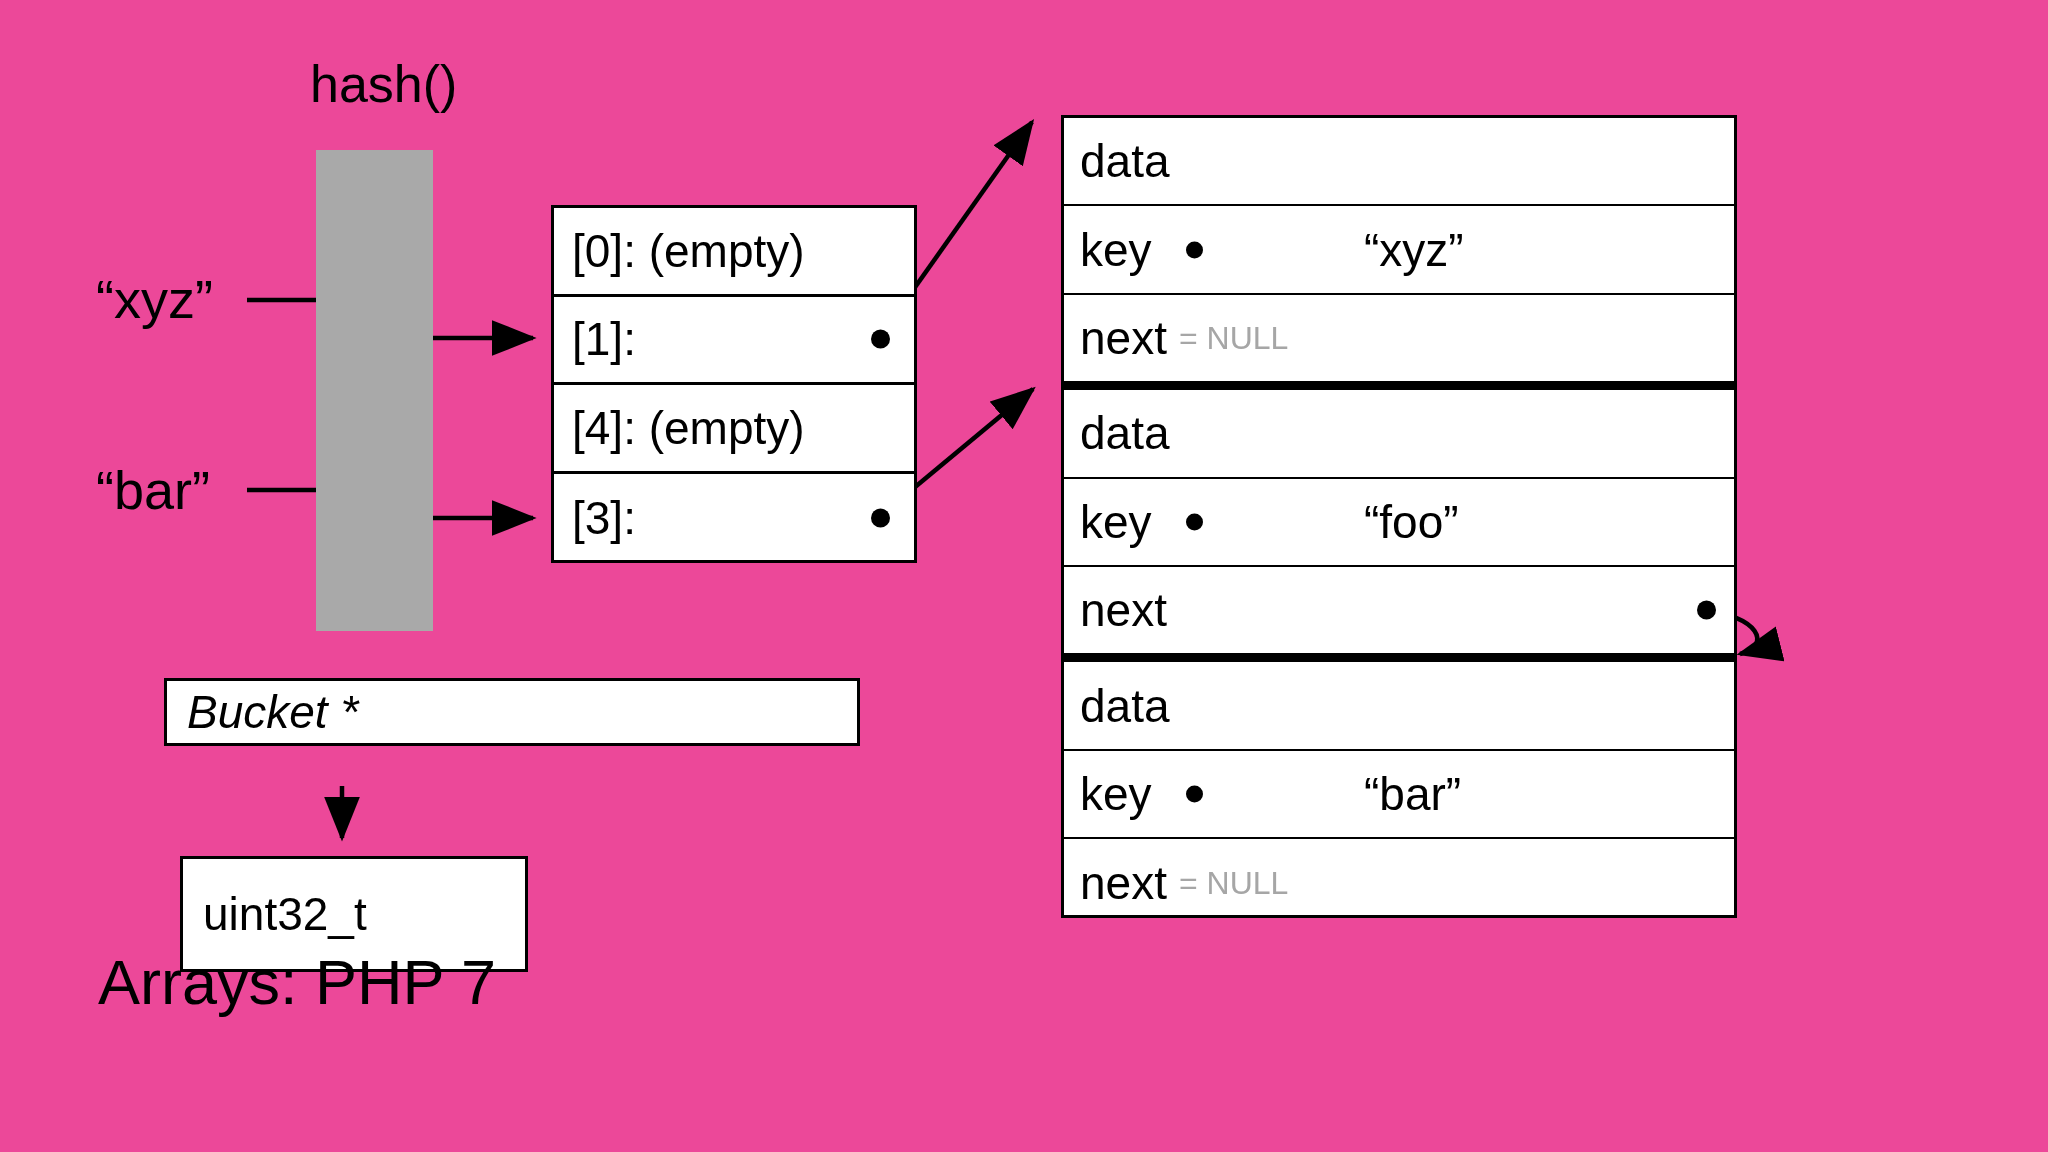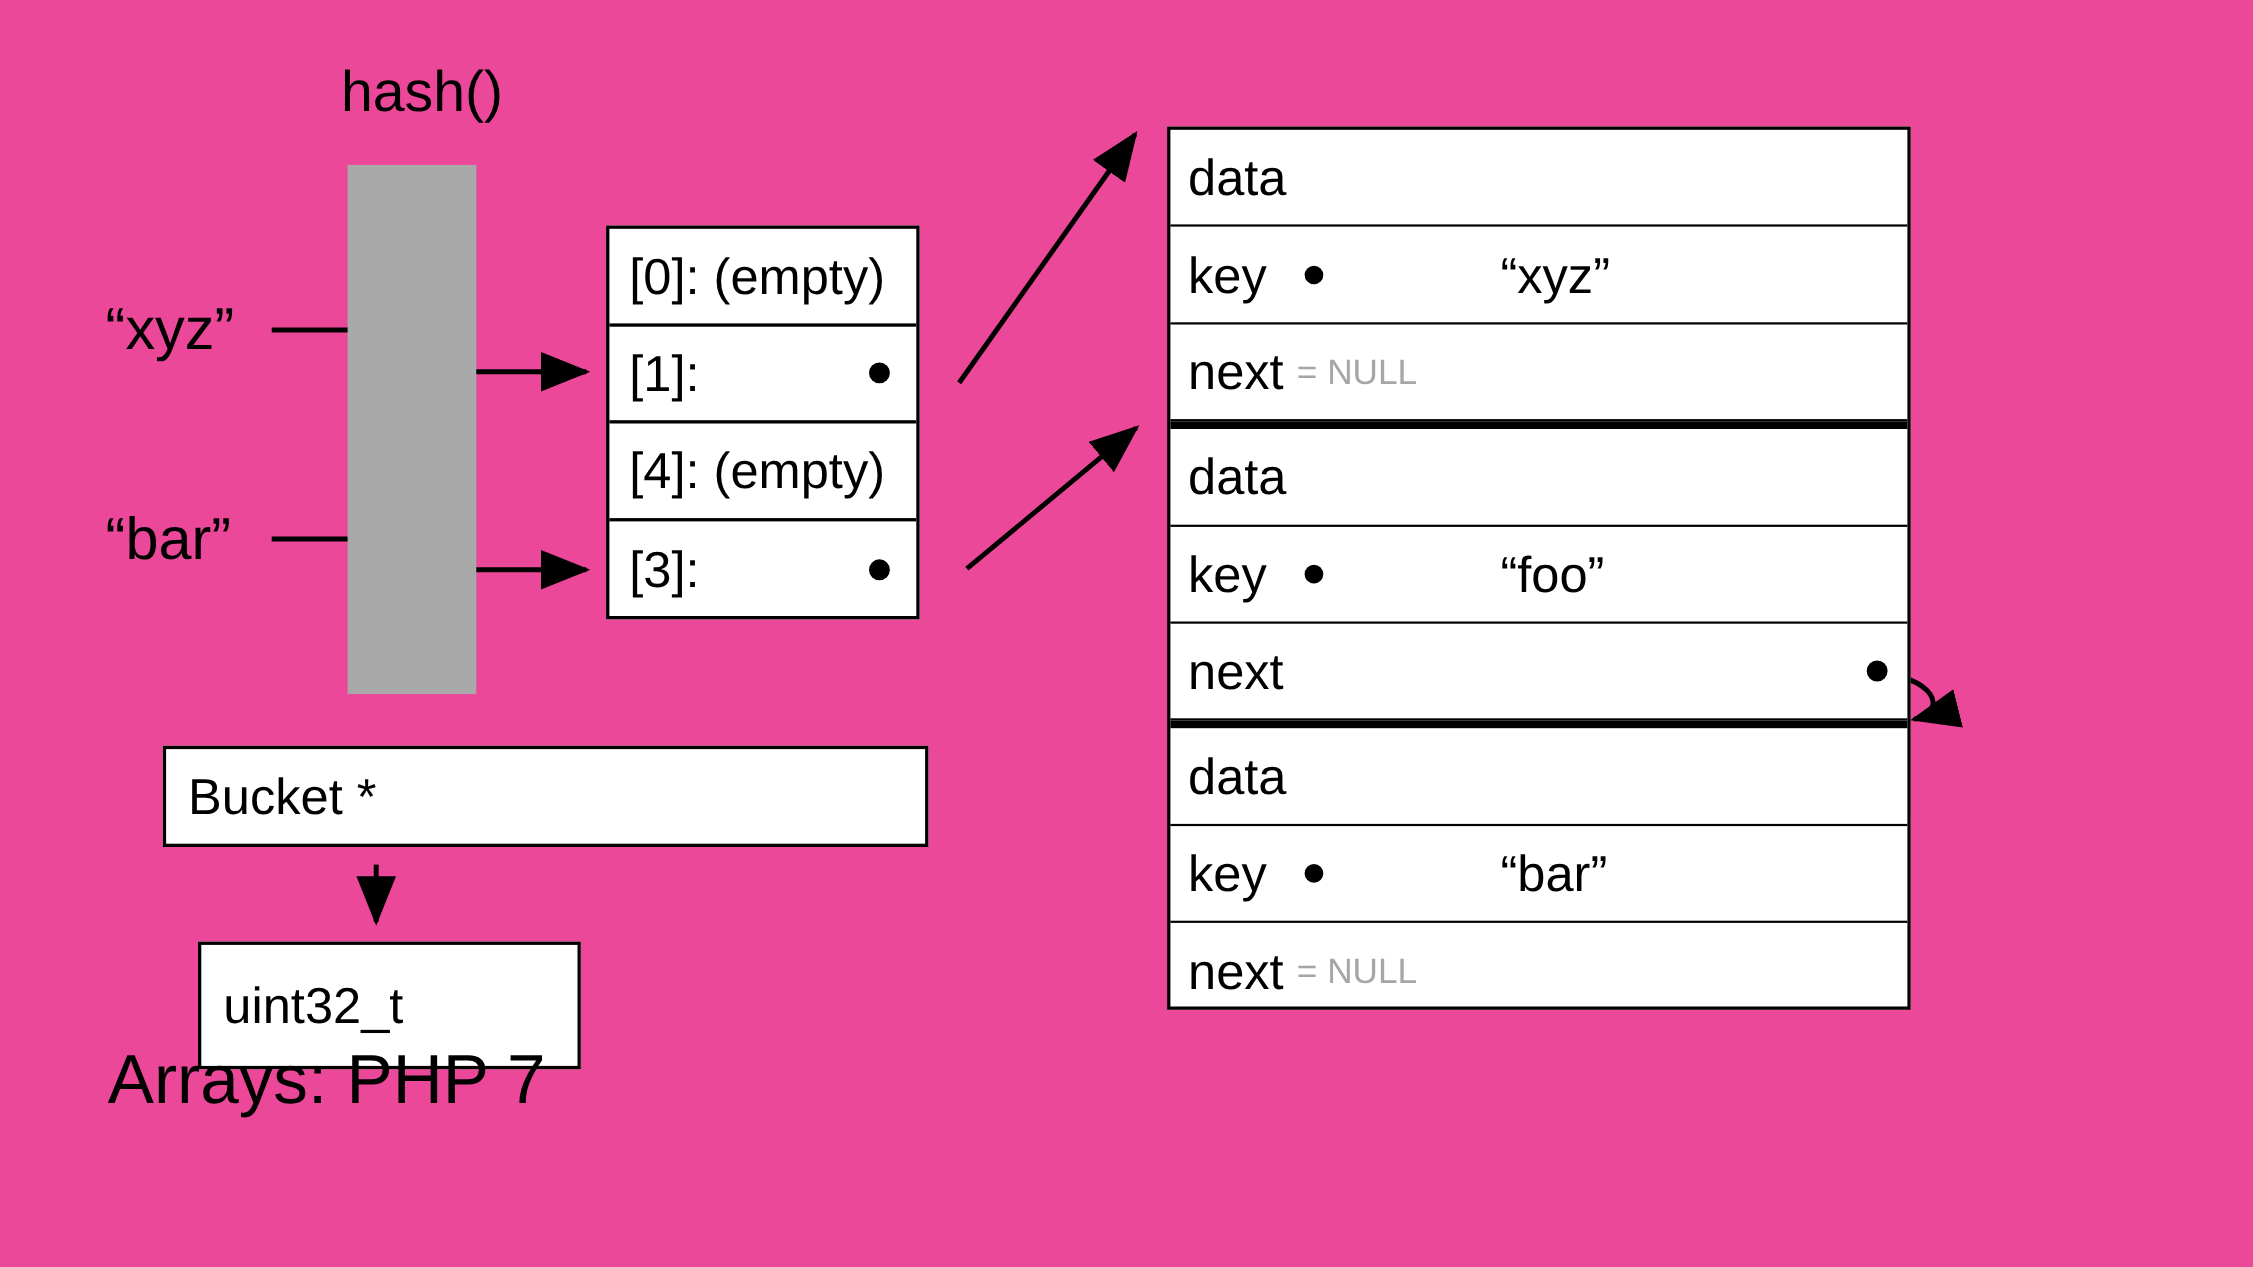--- a/index.html
+++ b/index.html
@@ -51,21 +51,21 @@
     width: 117px;
     height: 481px;
     background: #a9a9a9;
   }
 
   
   .bucket-table {
     position: absolute;
     left: 551px;
     top: 205px;
-    width: 285px;
+    width: 366px;
     height: 358px;
     border: 3px solid #000;
     box-sizing: border-box;
     background: #fff;
   }
   .bucket-row {
     position: relative;
     height: 88.5px;
     box-sizing: border-box;
     border-bottom: 3px solid #000;
@@ -162,22 +162,22 @@
     background: #fff;
     display: flex;
     align-items: center;
   }
   .type-box .tlabel {
     padding-left: 20px;
     font-size: 46px;
     line-height: 1;
   }
   .type-box.bucket-ptr {
-    left: 148px; top: 678px;
-    width: 696px; height: 92px;
+    left: 164px; top: 678px;
+    width: 696px; height: 68px; font-style: italic;
   }
   .type-box.uint32 {
     left: 180px; top: 856px;
     width: 348px; height: 116px;
   }
 
   
   .slide-title {
     left: 98px;
     top: 951px;

